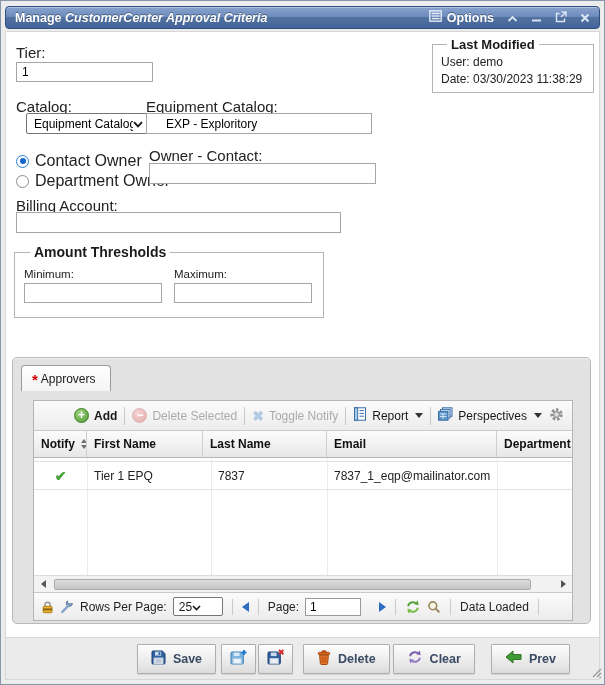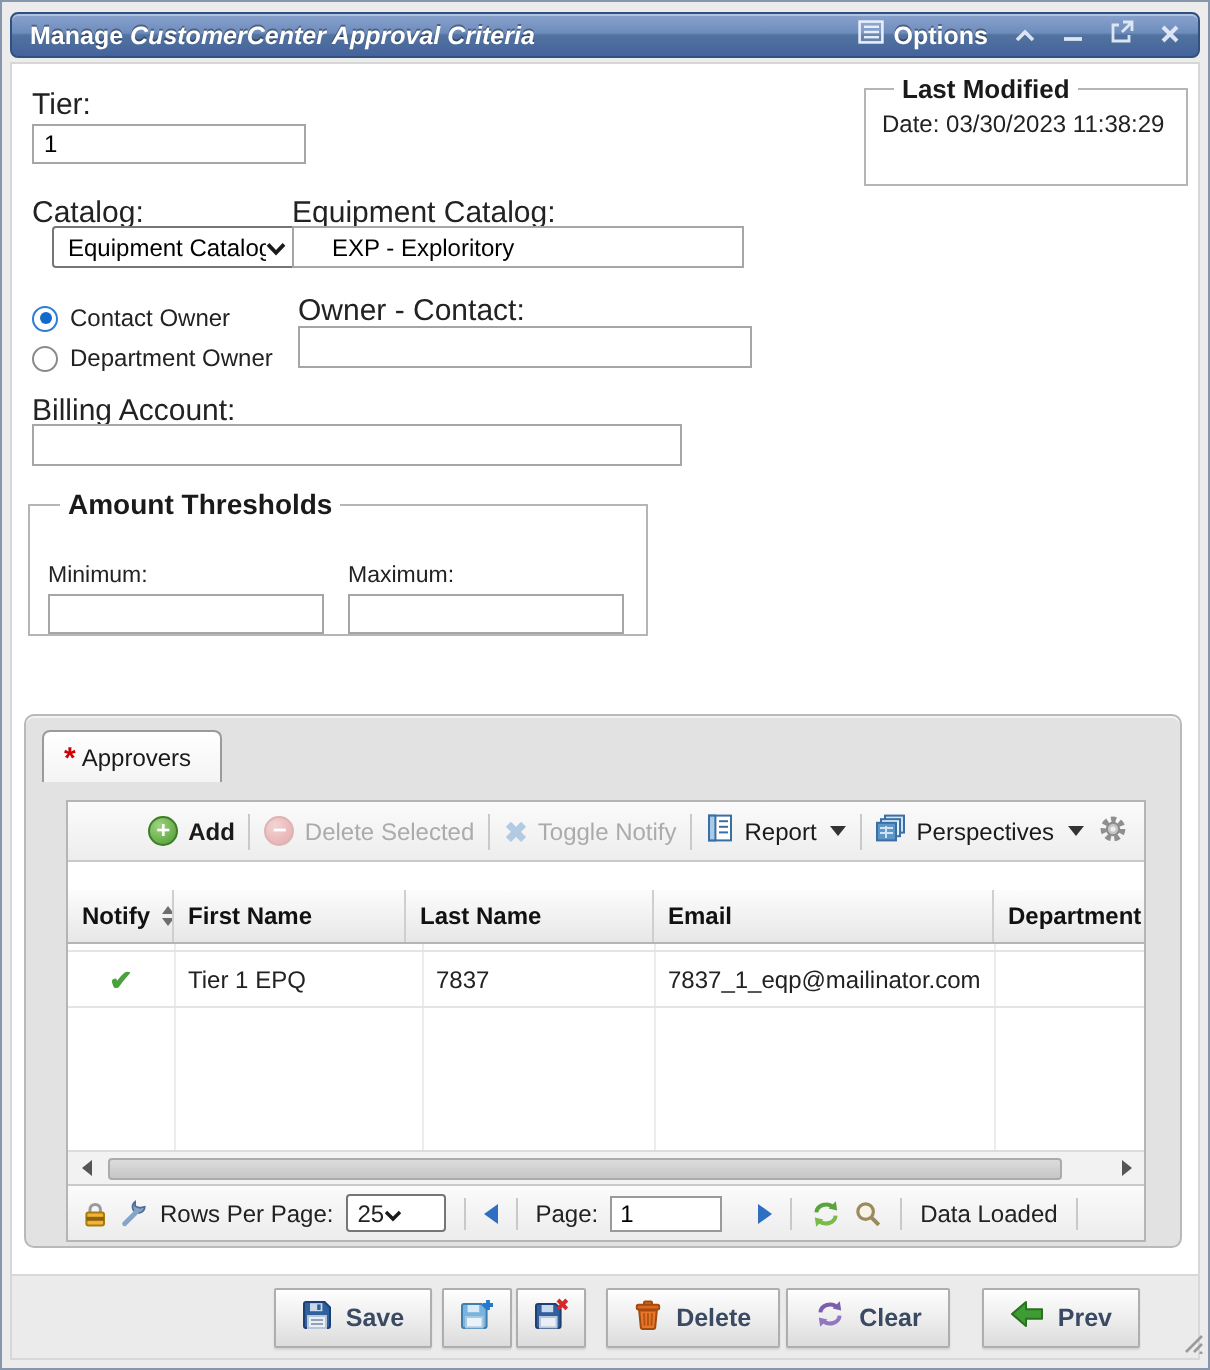--- a/index.html
+++ b/index.html
@@ -44,25 +44,25 @@
     position: absolute; border: 1px solid #767676; background: #fff; border-radius: 2px;
     display: flex; align-items: center; font-size: 12px; color: #000; padding: 0 7px; cursor: pointer;
   }
   .select-box .sel-text { flex: 1; white-space: nowrap; overflow: hidden; }
 
   .radio-row { position: absolute; display: flex; align-items: center; gap: 6px; cursor: pointer; }
   .radio { width: 13px; height: 13px; border-radius: 50%; background: #fff; position: relative; flex: 0 0 13px; }
   .radio.on { border: 1px solid #2d7dd6; }
   .radio.on::after { content: ""; position: absolute; left: 2.5px; top: 2.5px; width: 6px; height: 6px; border-radius: 50%; background: #1368ce; }
   .radio.off { border: 1px solid #8a8a8a; }
-  .radio-lbl { font-size: 12px; color: #222; }
+  .radio-lbl { font-size: 16px; color: #222; }
 
   .th-fieldset { left: 8px; top: 212px; width: 306px; height: 74px; padding: 6px 9px 0; }
   .th-fieldset legend { font-size: 14px; }
-  .th-cols { display: flex; gap: 10px; margin-top: 16px; }
+  .th-cols { display: flex; gap: 10px; margin-top: 2px; }
   .th-col { width: 140px; position: relative; }
   .th-col .lbl2 { font-size: 11.5px; color: #222; }
   .th-col input { width: 138px; height: 20px; border: 1px solid #a6a6a6; margin-top: 3px; font-size: 12px; padding: 1px 4px; }
 
   
   .appr-panel {
     position: absolute; left: 6px; right: 8px; top: 325px; height: 267px;
     background: #e2e2e2; border: 1px solid #b9b9b9; border-radius: 5px;
     box-shadow: inset 0 1px 0 rgba(255,255,255,.6);
   }
@@ -83,21 +83,21 @@
   .gt-item { display: flex; align-items: center; gap: 5px; cursor: pointer; color: #1a1a1a; }
   .gt-item.bold span { font-weight: bold; }
   .gt-item.disabled { color: #ababab; cursor: default; }
   .gt-sep { width: 1px; height: 18px; background: #c9c9c9; }
   .icon-circle { width: 15px; height: 15px; border-radius: 50%; text-align: center; line-height: 13px; font-weight: bold; font-size: 12px; color: #fff; }
   .ic-add { background: radial-gradient(circle at 35% 30%, #9ed47e, #4e9a32); border: 1px solid #3c7d26; }
   .ic-del { background: radial-gradient(circle at 35% 30%, #f3d4d4, #e5aaaa); border: 1px solid #ddb3b3; color: #fff; }
   .ic-x { color: #b3cbe2; font-weight: bold; font-size: 14px; }
   .caret { width: 0; height: 0; border-left: 4px solid transparent; border-right: 4px solid transparent; border-top: 5px solid #333; margin-left: 2px; }
 
-  .ghead { height: 27px; flex: 0 0 27px; display: flex; background: linear-gradient(#fcfcfc, #e7e7e7); border-bottom: 1px solid #b5b5b5; overflow: hidden; margin-top: 14px; }
+  .ghead { height: 27px; flex: 0 0 27px; display: flex; background: linear-gradient(#fcfcfc, #e7e7e7); border-bottom: 1px solid #b5b5b5; overflow: hidden; }
   .h-cell { border-right: 1px solid #cfcfcf; display: flex; align-items: center; padding: 0 7px; font-size: 12px; font-weight: bold; color: #111; white-space: nowrap; overflow: hidden; cursor: pointer; }
   .c0 { width: 53px; flex: 0 0 53px; }
   .c1 { width: 124px; flex: 0 0 124px; }
   .c2 { width: 116px; flex: 0 0 116px; }
   .c3 { width: 170px; flex: 0 0 170px; }
   .c4 { width: 140px; flex: 0 0 140px; }
   .sorter { display: inline-flex; flex-direction: column; gap: 2px; margin-left: 6px; }
   .tri-up { width: 0; height: 0; border-left: 3.5px solid transparent; border-right: 3.5px solid transparent; border-bottom: 4px solid #6e6e6e; }
   .tri-dn { width: 0; height: 0; border-left: 3.5px solid transparent; border-right: 3.5px solid transparent; border-top: 4px solid #6e6e6e; }
 
@@ -179,20 +179,21 @@
               <path d="M1.5 1.5 L8.5 8.5 M8.5 1.5 L1.5 8.5" stroke="#e3ebf8" stroke-width="2"></path>
             </svg></span>
         </div>
     </div>
   </div>
 
   <div class="content">
 
     <fieldset class="lm-fieldset">
       <legend>Last Modified</legend>
+      <div class="lm-line">User: demo</div>
       <div class="lm-line">Date: 03/30/2023 11:38:29</div>
     </fieldset>
 
     <div class="lbl" style="left:10px; top:12px;">Tier:</div>
     <input class="txt" style="left: 10px; top: 30px; width: 137px; height: 20px;" value="1">
 
     <div class="lbl" style="left:10px; top:66px;">Catalog:</div>
     <div class="select-box" style="left:20px; top:81px; width:125px; height:21px;">
       <span class="sel-text">Equipment Catalog</span>
       <span><svg width="10" height="7" viewBox="0 0 10 7">

